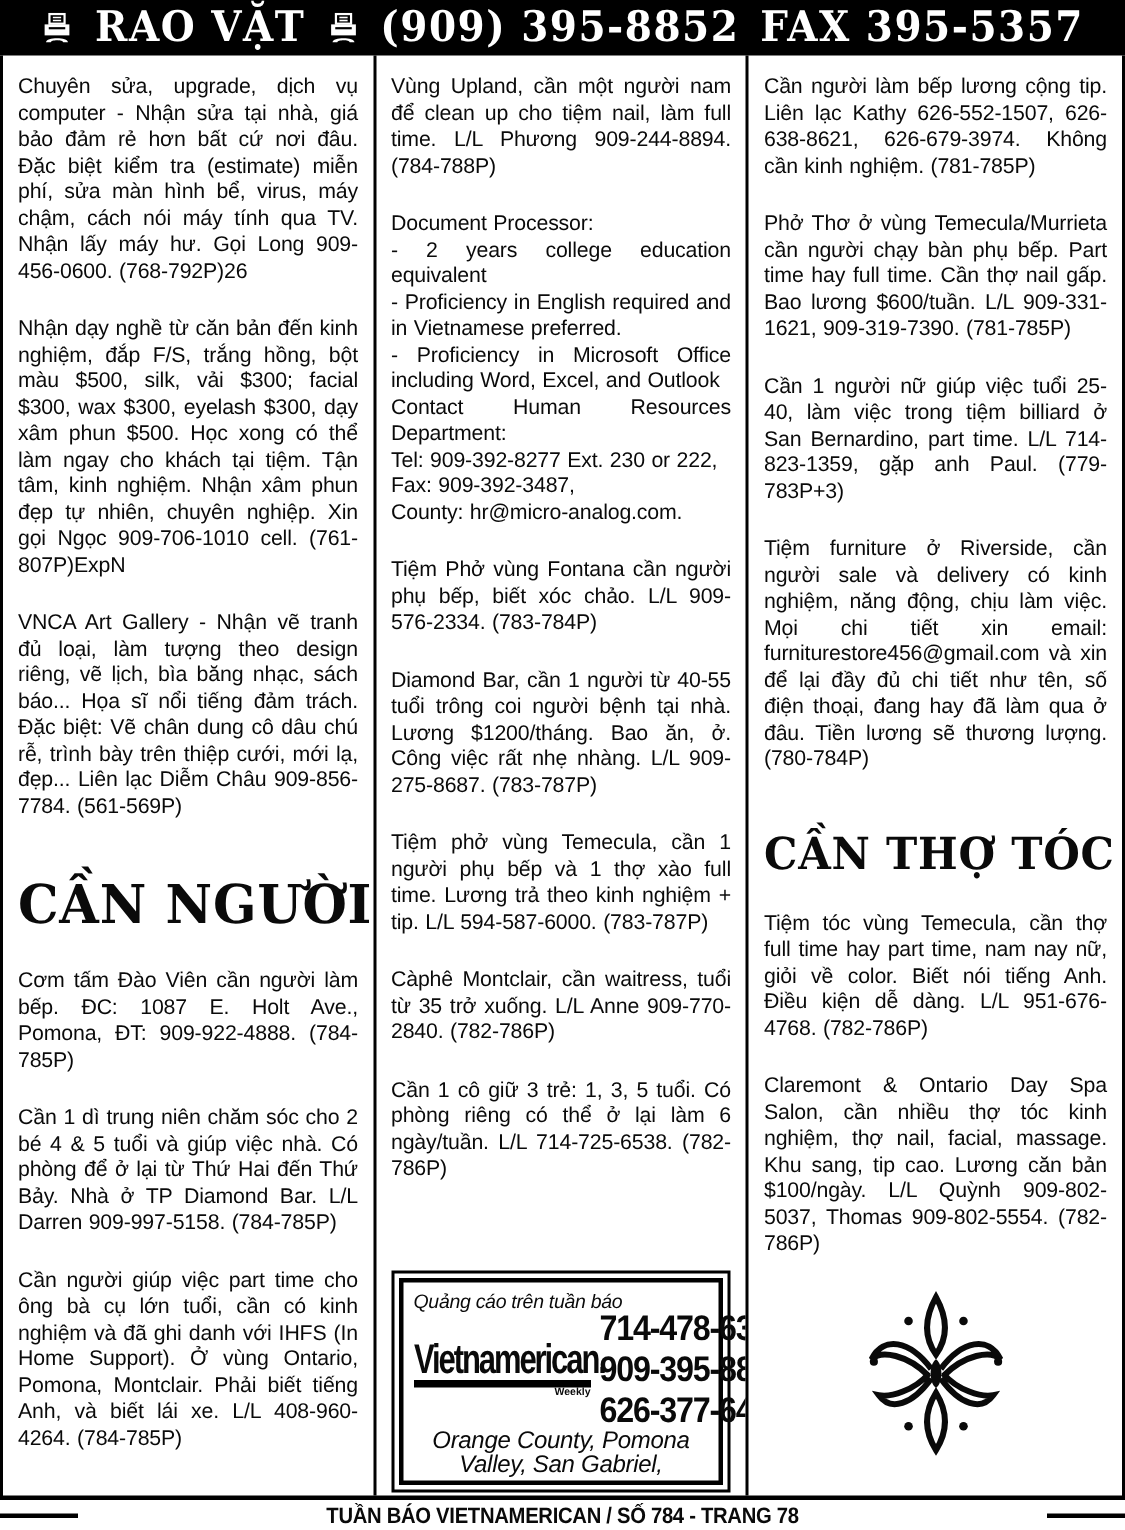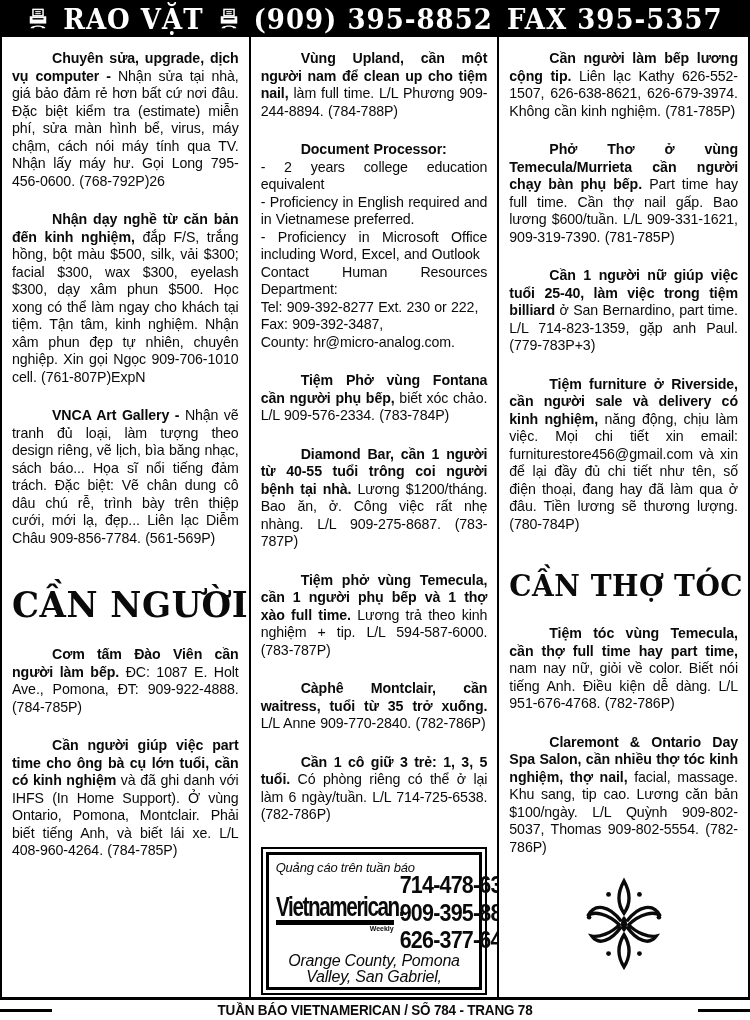--- a/index.html
+++ b/index.html
@@ -25,21 +25,21 @@
   }
   .colm{
     width:248.66px;box-sizing:border-box;border-right:2px solid #000;
     padding:13px 10px 0 10px;display:flex;flex-direction:column;overflow:hidden;
   }
   .colm:last-child{border-right:none;}
   .ad{
     font-size:14.2px;line-height:17.5px;text-align:justify;
     margin:0 0 21px 0;letter-spacing:-0.1px;word-spacing:0.5px;
   }
-  .ad b{font-weight:bold;margin-left:40px;}
+  .ad b{font-weight:normal;}
   .ad .line{display:block;}
   .section-head{
     font-family:"DejaVu Serif",serif;font-weight:bold;text-align:center;
     font-size:34px;letter-spacing:0.5px;margin:16px 0 22px 0;white-space:nowrap;
     transform:scaleY(1.05);
   }
   .section-head.small{font-size:28px;letter-spacing:0.5px;}
   
   .promo{margin-top:auto;margin-bottom:2px;border:2px solid #000;padding:3px;background:#fff;}
   .promo-in{border:3px solid #000;padding:5px 7px 3px 7px;}
@@ -88,25 +88,26 @@
       <rect x="6" y="11" width="12" height="1.6" fill="#000"></rect>
       <path d="M4,22 C4,18 20,18 20,22 L16.5,22 C16.5,20 7.5,20 7.5,22 Z" fill="#fff"></path>
     </svg>
     <span class="mh-text">(909) 395-8852</span>
     <span class="mh-text">FAX 395-5357</span>
   </div>
 
   <div class="grid">
 
     <div class="colm">
-      <p class="ad"><b>Chuyên sửa, upgrade, dịch vụ computer - </b><span>Nhận sửa tại nhà, giá bảo đảm rẻ hơn bất cứ nơi đâu. Đặc biệt kiểm tra (estimate) miễn phí, sửa màn hình bể, virus, máy chậm, cách nói máy tính qua TV. Nhận lấy máy hư. Gọi Long 795-456-0600. (768-792P)26</span></p>
+      <p class="ad"><b>Chuyên sửa, upgrade, dịch vụ computer - </b><span>Nhận sửa tại nhà, giá bảo đảm rẻ hơn bất cứ nơi đâu. Đặc biệt kiểm tra (estimate) miễn phí, sửa màn hình bể, virus, máy chậm, cách nói máy tính qua TV. Nhận lấy máy hư. Gọi Long 909-456-0600. (768-792P)26</span></p>
       <p class="ad"><b>Nhận dạy nghề từ căn bản đến kinh nghiệm, </b><span>đắp F/S, trắng hồng, bột màu $500, silk, vải $300; facial $300, wax $300, eyelash $300, dạy xâm phun $500.  Học xong có thể làm ngay cho khách tại tiệm. Tận tâm, kinh nghiệm. Nhận xâm phun đẹp tự nhiên, chuyên nghiệp. Xin gọi Ngọc 909-706-1010 cell. (761-807P)ExpN</span></p>
       <p class="ad"><b>VNCA Art Gallery - </b><span>Nhận vẽ tranh đủ loại, làm tượng theo design riêng, vẽ lịch, bìa băng nhạc, sách báo... Họa sĩ nổi tiếng đảm trách. Đặc biệt: Vẽ chân dung cô dâu chú rễ, trình bày trên thiệp cưới, mới lạ, đẹp... Liên lạc Diễm Châu 909-856-7784. (561-569P)</span></p>
       <div class="section-head">CẦN NGƯỜI</div>
       <p class="ad"><b>Cơm tấm Đào Viên cần người làm bếp. </b><span>ĐC: 1087 E. Holt Ave., Pomona, ĐT: 909-922-4888. (784-785P)</span></p>
+      <p class="ad"><b>Cần 1 dì trung niên chăm sóc cho 2 bé 4 &amp; 5 tuổi và giúp việc nhà. </b><span>Có phòng để ở lại từ Thứ Hai đến Thứ Bảy. Nhà ở TP Diamond Bar. L/L Darren 909-997-5158. (784-785P)</span></p>
       <p class="ad"><b>Cần người giúp việc part time cho ông bà cụ lớn tuổi, cần có kinh nghiệm </b><span>và đã ghi danh với IHFS (In Home Support). Ở vùng Ontario, Pomona, Montclair. Phải biết tiếng Anh, và biết lái xe. L/L 408-960-4264. (784-785P)</span></p>
     </div>
 
     <div class="colm">
       <p class="ad"><b>Vùng Upland, cần một người nam để clean up cho tiệm nail, </b><span>làm full time. L/L Phương 909-244-8894. (784-788P)</span></p>
       <p class="ad">
         <b>Document Processor:</b>
         <span class="line">- 2 years college education equivalent</span>
         <span class="line">- Proficiency in English required and in Vietnamese preferred.</span>
         <span class="line">- Proficiency in Microsoft Office including Word, Excel, and Outlook</span>

